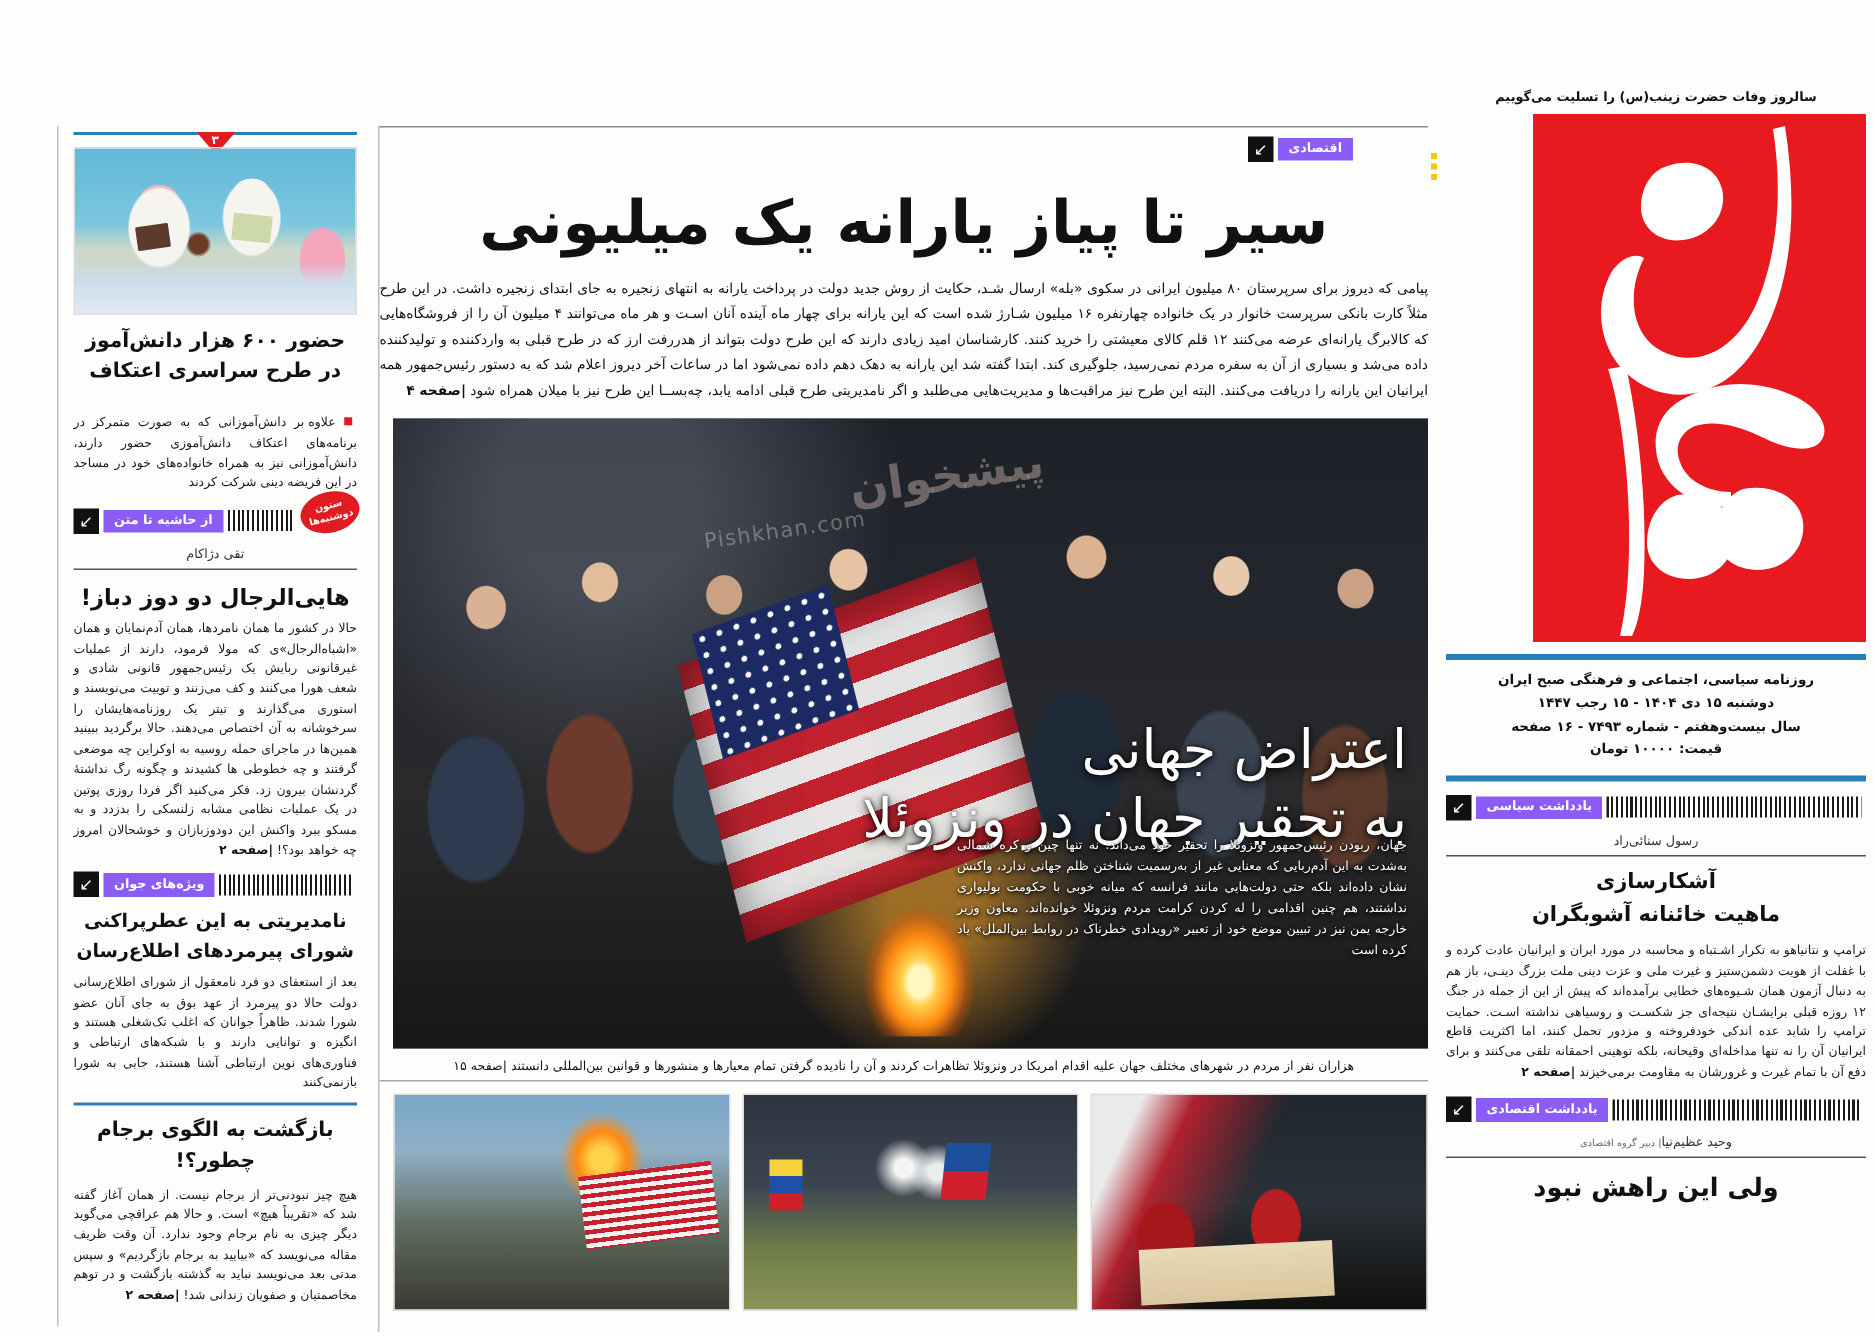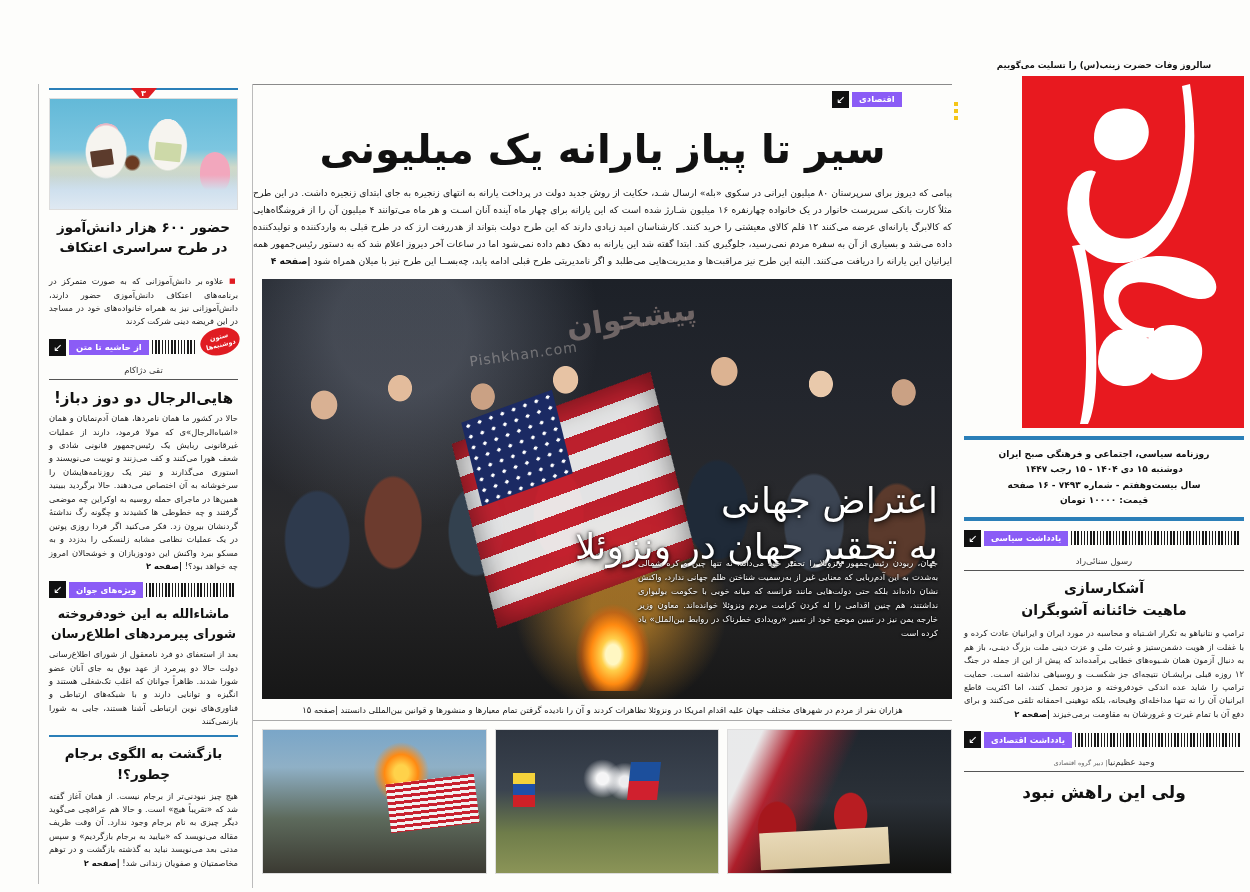--- a/index.html
+++ b/index.html
@@ -311,21 +311,21 @@
       </div>
     </div>
 
     <div style="margin-top:8px">
       <div class="kicker-bar">
         <div class="kicker-arrow">↙</div>
         <div class="kicker-label rtl">ویژه‌های جوان</div>
         <div class="barcode"></div>
       </div>
       <div class="hl-sm rtl" style="font-size:12.5px;margin-top:6px">
-        <div>ماشاءالله به این خودفروخته</div>
+        <div>نامدیریتی به این عطرپراکنی</div>
         <div>شورای پیرمردهای اطلاع‌رسان</div>
       </div>
       <div class="body-sm rtl" style="margin-top:5px">بعد از استعفای دو فرد نامعقول از شورای اطلاع‌رسانی دولت حالا دو پیرمرد از عهد بوق به جای آنان عضو شورا شدند. ظاهراً جوانان که اغلب تک‌شغلی هستند و انگیزه و توانایی دارند و با شبکه‌های ارتباطی و فناوری‌های نوین ارتباطی آشنا هستند، جایی به شورا بازنمی‌کنند</div>
     </div>
 
     <div class="rule-blue"></div>
 
     <div>
       <div class="hl-sm rtl" style="font-size:13.5px">بازگشت به الگوی برجام چطور؟!</div>
       <div class="body-sm rtl" style="margin-top:5px">

